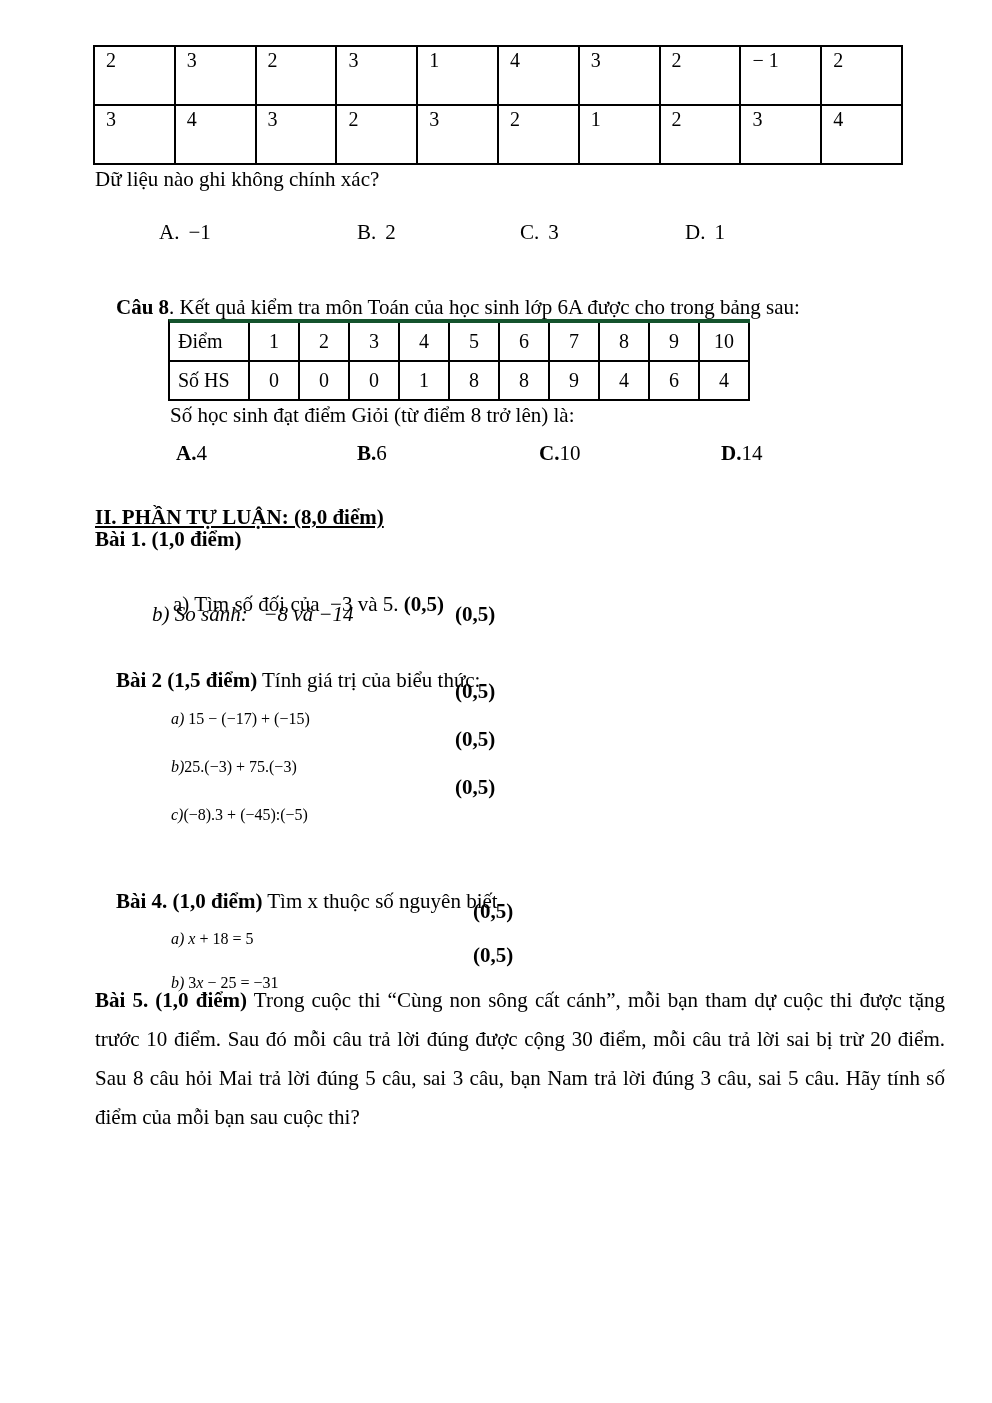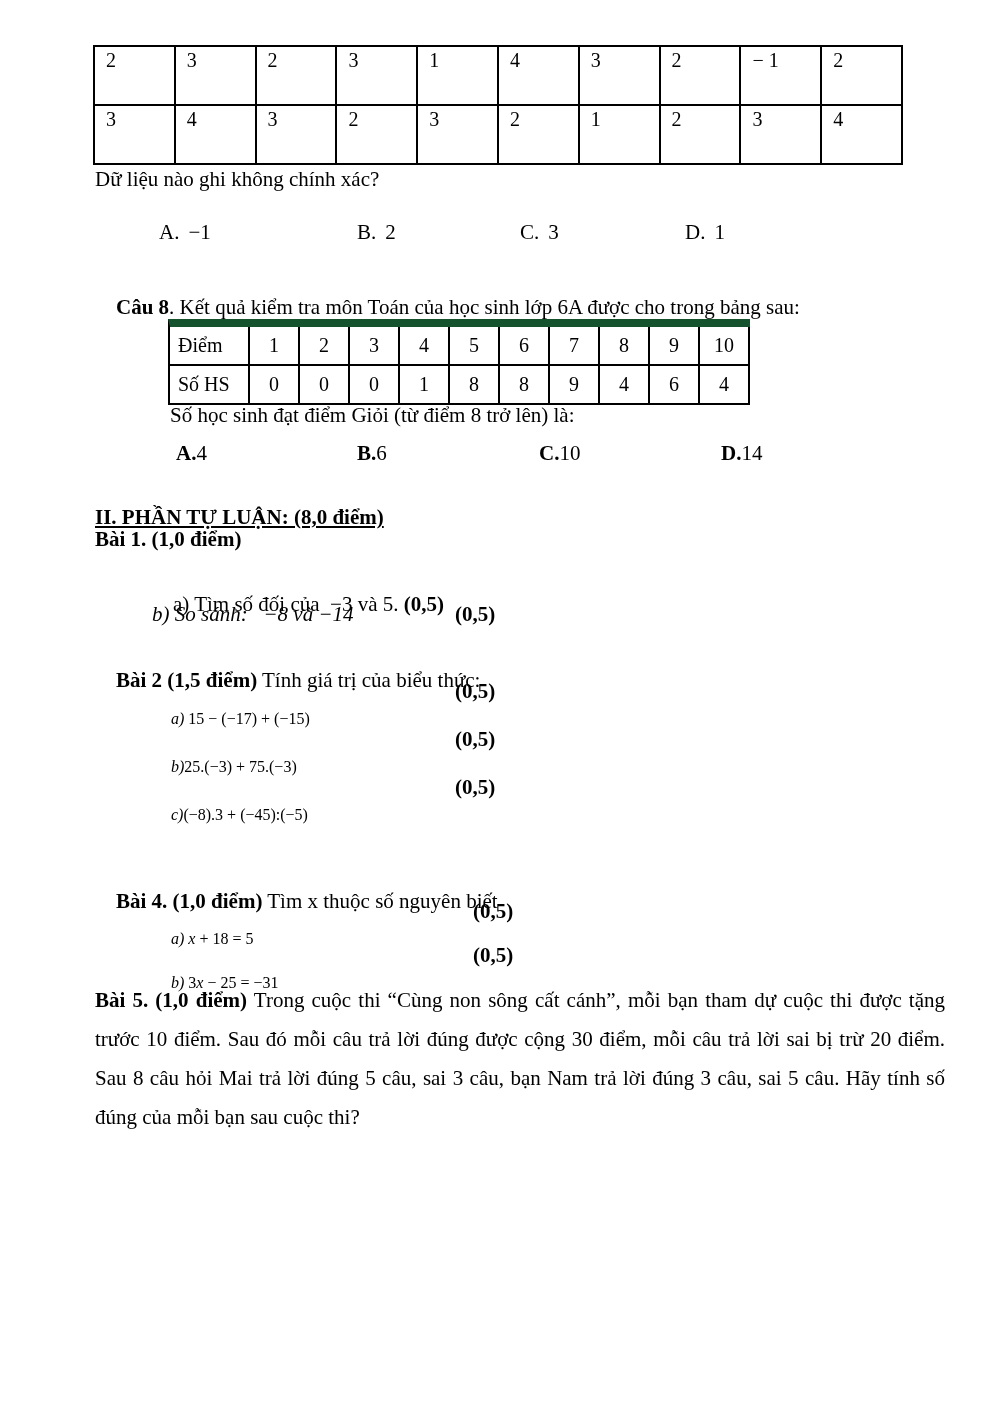--- a/index.html
+++ b/index.html
@@ -15,21 +15,21 @@
   
   .t1 { position:absolute; left:93px; top:45px;
         display:grid; grid-template-columns:repeat(10,80.8px);
         grid-auto-rows:59px; border-top:2px solid #000; border-left:2px solid #000; }
   .t1 > div { border-right:2px solid #000; border-bottom:2px solid #000;
         padding:2px 0 0 11px; font-size:20px; }
 
   
   .t2 { position:absolute; left:168px; top:319px;
         display:grid; grid-template-columns:80px repeat(10,50px);
-        grid-auto-rows:39px; border-top:8px solid #14532d; border-left:2px solid #000; }
+        grid-auto-rows:39px; border-top:4px solid #14532d; border-left:2px solid #000; }
   .t2 > div { border-right:2px solid #000; border-bottom:2px solid #000;
         display:flex; align-items:center; justify-content:center; font-size:20px; }
   .t2 > div.lbl { justify-content:flex-start; padding-left:8px; }
 
   .optrow span.optlabel { margin-right:9px; }
   .expr { font-size:16px; }
   .pts { font-weight:bold; }
 
   .para { position:absolute; left:95px; top:981px; width:850px; line-height:39px; }
   .para .jl { text-align:justify; text-align-last:justify; }
@@ -144,16 +144,16 @@
   <div class="abs pts" style="left:473px; top:898px;">(0,5)</div>
   <div class="abs expr" style="left:155px; top:942px;">
     <span class="i">b)</span><span> 3</span><span class="i">x</span><span> − 25 = −31</span>
   </div>
   <div class="abs pts" style="left:473px; top:942px;">(0,5)</div>
 
   <div class="para">
     <div class="jl"><span class="b">Bài 5. (1,0 điểm)</span><span> Trong cuộc thi “Cùng non sông cất cánh”, mỗi bạn tham dự cuộc thi được tặng</span></div>
     <div class="jl">trước 10 điểm. Sau đó mỗi câu trả lời đúng được cộng 30 điểm, mỗi câu trả lời sai bị trừ 20 điểm.</div>
     <div class="jl">Sau 8 câu hỏi Mai trả lời đúng 5 câu, sai 3 câu, bạn Nam trả lời đúng 3 câu, sai 5 câu. Hãy tính số</div>
-    <div>đúng của mỗi bạn sau cuộc thi?</div>
+    <div>điểm của mỗi bạn sau cuộc thi?</div>
   </div>
 
 </div>
 
 </body></html>

